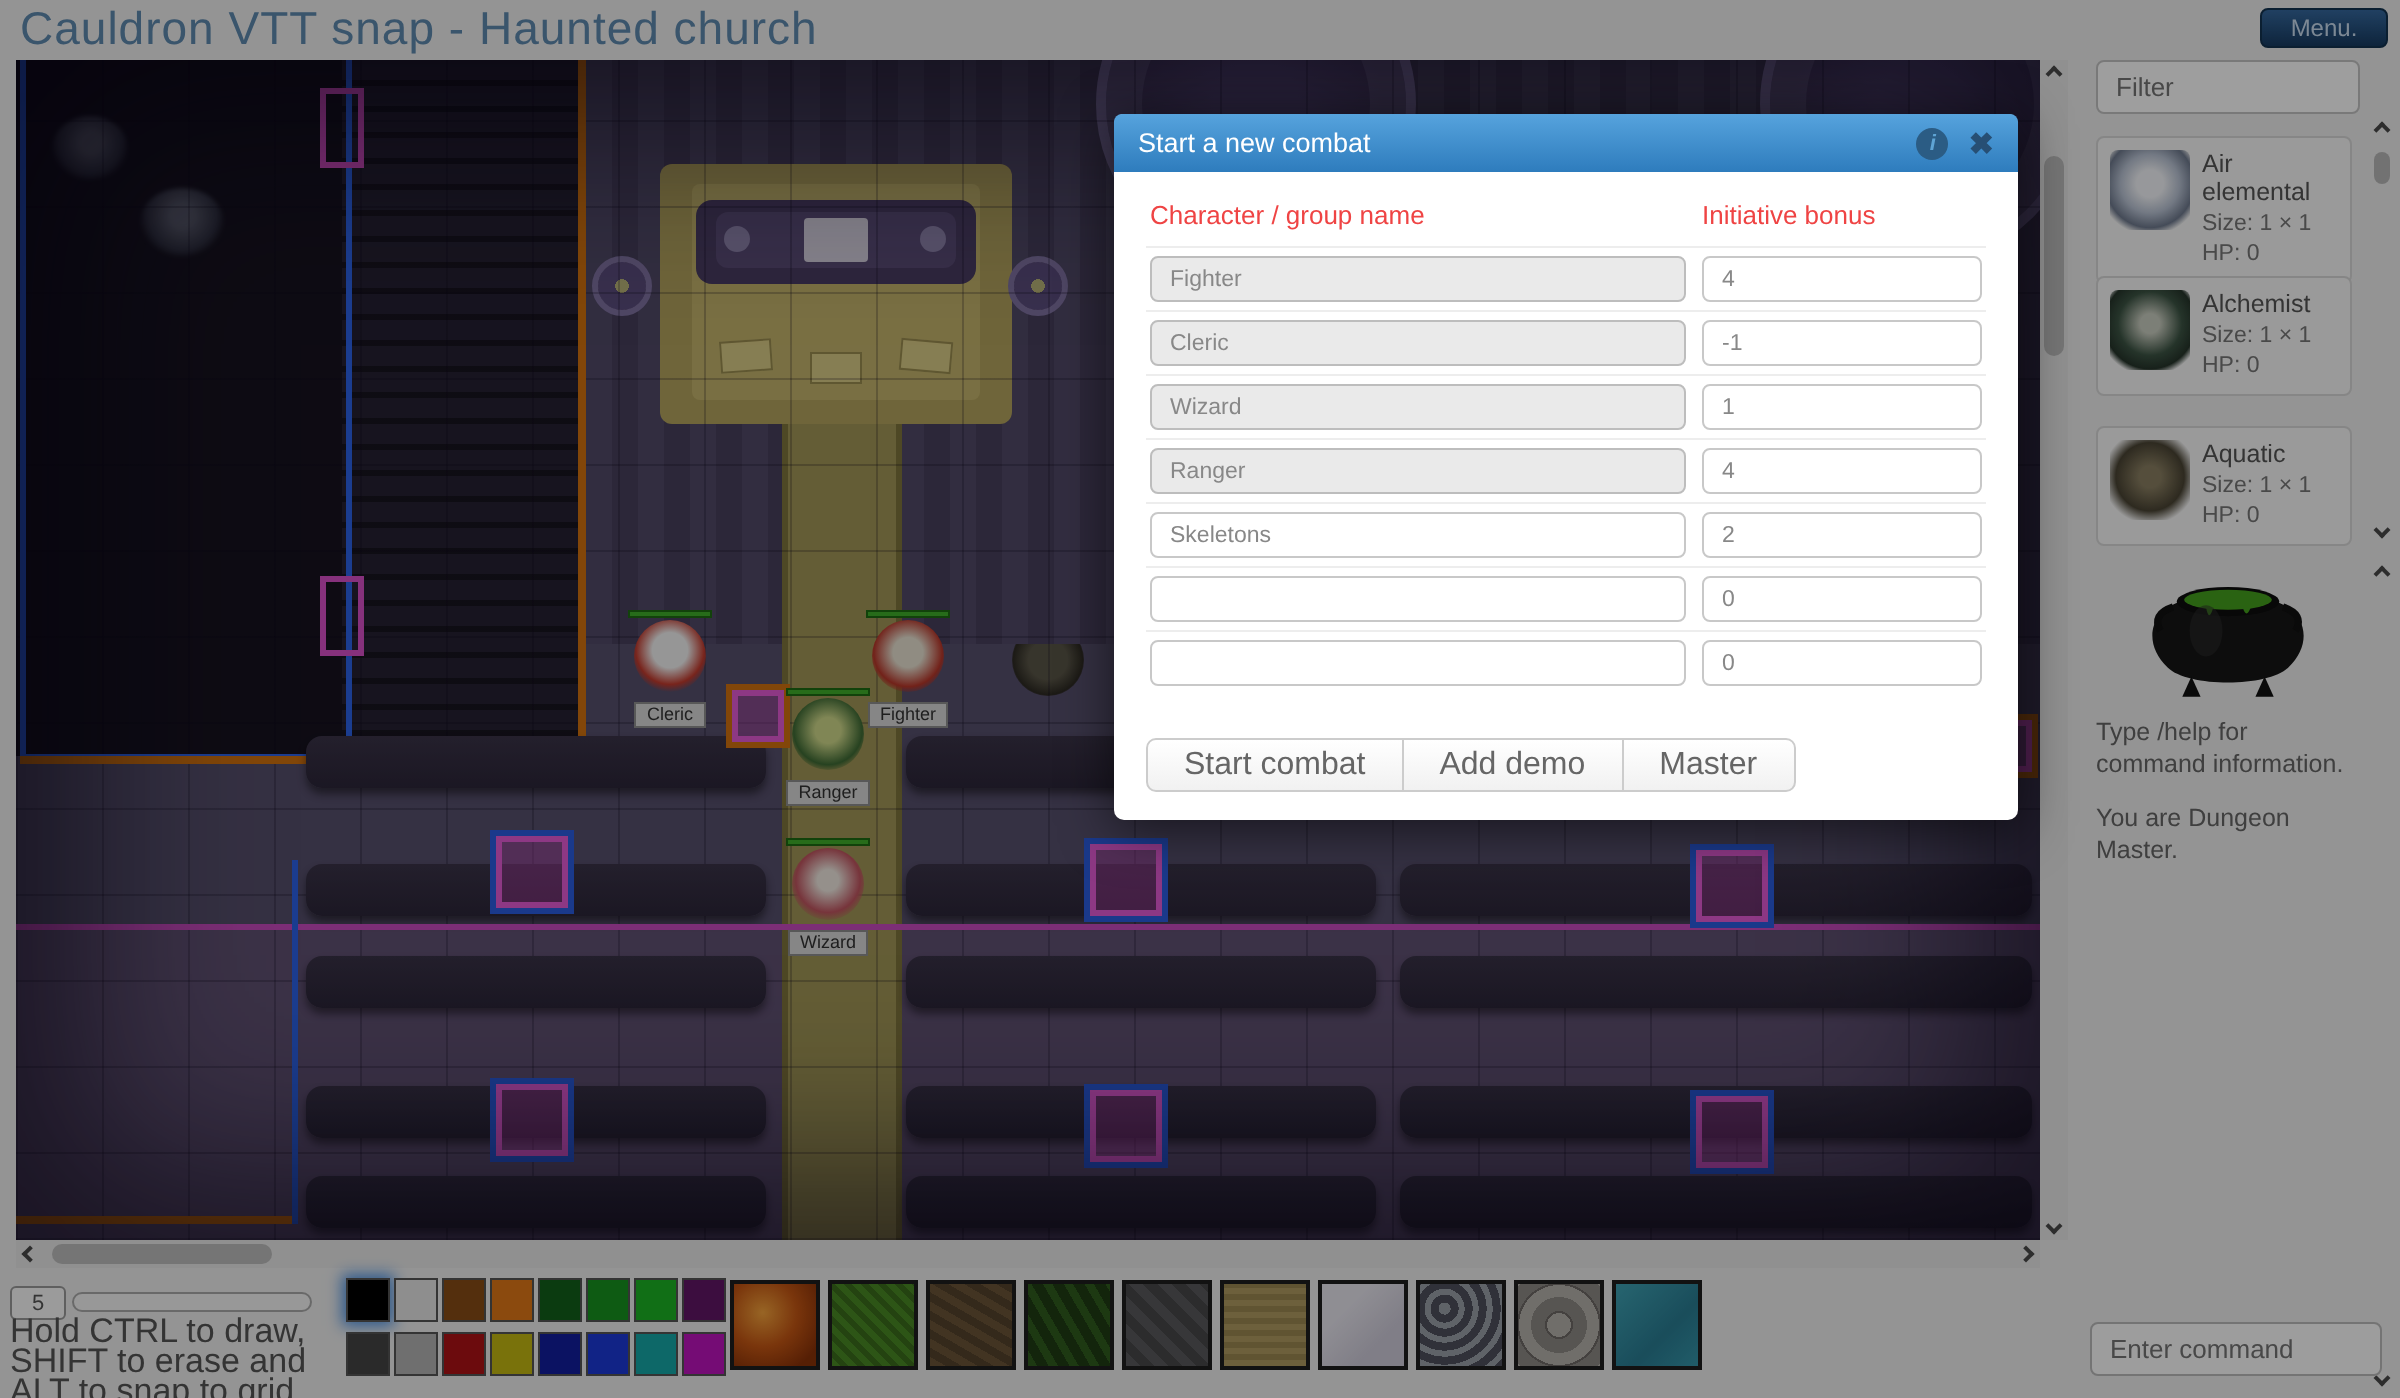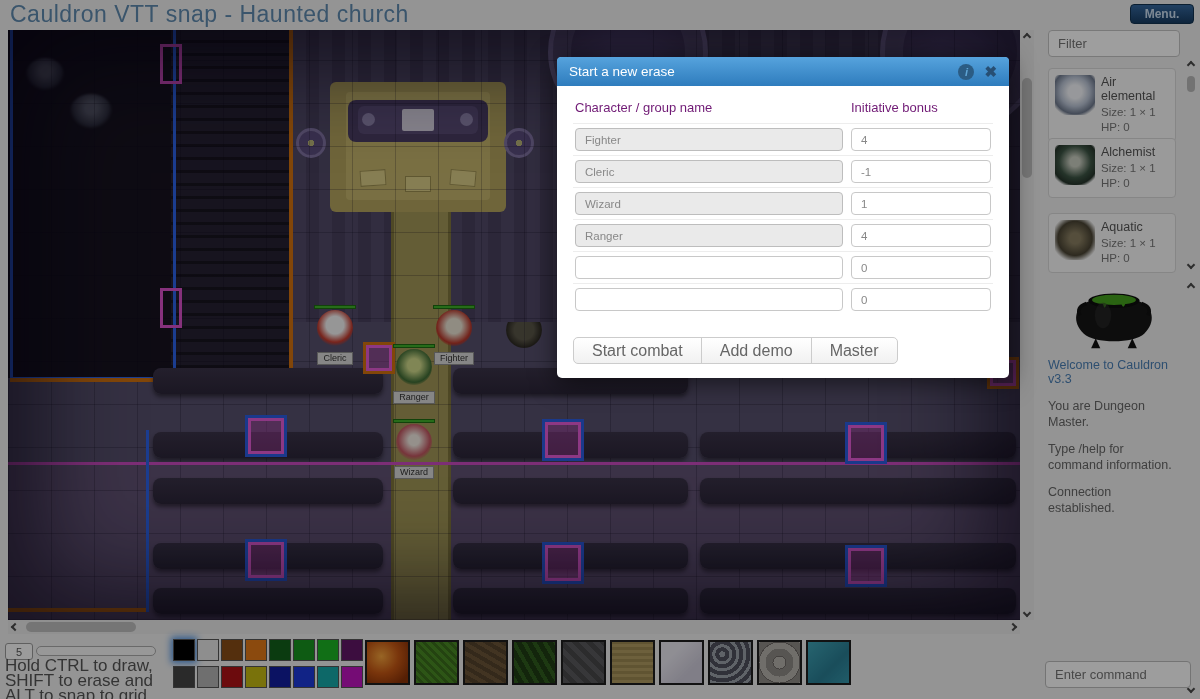--- a/index.html
+++ b/index.html
@@ -3,21 +3,21 @@
 <meta charset="utf-8">
 <style>
   * { margin:0; padding:0; box-sizing:border-box; }
   html,body { width:1200px; height:699px; overflow:hidden; }
   body { position:relative; background:#efefef; font-family:"Liberation Sans", sans-serif; }
 
   
   .page-title { position:absolute; left:10px; top:1px; font-size:23px; color:#5e89ae; letter-spacing:.5px; }
   .menu-btn { position:absolute; left:1130px; top:4px; width:64px; height:20px;
     background:linear-gradient(#35689e,#173b61); border:1px solid #12324f; border-radius:4px;
-    color:#c9dcef; font-size:12px; text-align:center; line-height:18px;font-weight:bold; }
+    color:#c9dcef; font-size:12px; text-align:center; line-height:18px; }
 
   
   #map { position:absolute; left:8px; top:30px; width:1012px; height:590px; background:#564f6c; overflow:hidden; }
   #map::after { content:""; position:absolute; inset:0; z-index:4; pointer-events:none;
     background:repeating-linear-gradient(0deg, rgba(10,5,25,.22) 0 1px, transparent 1px 43px),
                repeating-linear-gradient(90deg, rgba(10,5,25,.22) 0 1px, transparent 1px 43px); }
   #map::before { content:""; position:absolute; inset:0; z-index:8; pointer-events:none;
     box-shadow:inset 0 0 90px 35px rgba(5,0,18,.6); }
   .m { position:absolute; }
   .wood { left:285px; top:0; width:727px; height:292px; z-index:1;
@@ -131,21 +131,21 @@
     border-radius:5px; box-shadow:0 4px 26px rgba(0,0,0,.6); }
   .modal-header { height:29px; background:linear-gradient(#56a3dd,#2e7cbd); border-radius:4px 4px 0 0;
     display:flex; align-items:center; padding:0 12px; }
   .modal-title { color:#fff; font-size:13.5px; flex:1; }
   .info-icon { width:16px; height:16px; border-radius:50%; background:#2b5c84; color:#5fa4d4;
     font-size:11px; font-weight:bold; text-align:center; line-height:16px; margin-right:10px; font-style:italic; }
   .close-icon { color:#274f74; font-size:15px; font-weight:bold; }
   .modal-body { padding:12px 16px 14px; }
   .mrow { display:flex; justify-content:space-between; align-items:center; padding:4px 2px;
     border-bottom:1px solid #ededed; }
-  .mrow.hdr { font-size:13px; color:#701a75; padding:2px 2px 8px; }
+  .mrow.hdr { font-size:13px; color:#ef4444; padding:2px 2px 8px; }
   .mrow .nh { width:268px; } .mrow .bh { width:140px; }
   .name-in { width:268px; height:23px; border:1px solid #c8c8c8; border-radius:4px; background:#fff;
     font-size:11.5px; color:#888; padding:0 9px; font-family:"Liberation Sans", sans-serif; }
   .name-in.ro { background:#eaeaea; border-color:#bdbdbd; }
   .bonus-in { width:140px; height:23px; border:1px solid #c8c8c8; border-radius:4px; background:#fff;
     font-size:11.5px; color:#888; padding:0 9px; font-family:"Liberation Sans", sans-serif; }
   .btn-group { margin-top:22px; display:inline-flex; }
   .mbtn { height:27px; padding:0 18px; background:linear-gradient(#ffffff,#f1f1f1); border:1px solid #ccc;
     color:#666; font-size:16px; font-family:"Liberation Sans", sans-serif; margin-left:-1px; }
   .mbtn:first-child { border-radius:5px 0 0 5px; margin-left:0; }
@@ -303,24 +303,22 @@
     <path d="M30 55 l-5 11 l10 0 Z" fill="#111"></path>
     <path d="M70 55 l5 11 l-10 0 Z" fill="#111"></path>
     <path d="M20 17 q-12 4 -7 13" stroke="#111" stroke-width="4" fill="none"></path>
     <path d="M80 17 q12 4 7 13" stroke="#111" stroke-width="4" fill="none"></path>
     <ellipse cx="50" cy="14" rx="28" ry="8" fill="#0d0d0d"></ellipse>
     <ellipse cx="50" cy="13" rx="24" ry="5.5" fill="#45a01d"></ellipse>
     <path d="M38 17 q1.5 9 4 0 Z" fill="#45a01d"></path>
     <path d="M58 17 q2 7 4.5 0 Z" fill="#45a01d"></path>
     <ellipse cx="38" cy="30" rx="9" ry="14" fill="#2e2e2e" opacity="0.5"></ellipse>
   </svg>
-  <div class="chat-welcome">Welcome to Cauldron v3.3</div>
+  <div class="chat-msg">Type /help for command information.</div>
   <div class="chat-msg">You are Dungeon Master.</div>
-  <div class="chat-msg">Type /help for command information.</div>
-  <div class="chat-msg">Connection established.</div>
 </div>
 
 <input class="cmd-input" placeholder="Enter command" style="">
 
 <input class="size-box" value="5" style="">
 <div class="size-slider"></div>
 <div class="hint">Hold CTRL to draw, SHIFT to erase and ALT to snap to grid.</div>
 
 <div class="palette">
   <div class="swatch selected" style="background: rgb(0, 0, 0);"></div>
@@ -351,21 +349,21 @@
   <div class="tex tex-marble"></div>
   <div class="tex tex-gravel"></div>
   <div class="tex tex-cobble"></div>
   <div class="tex tex-water"></div>
 </div>
 
 <div class="overlay"></div>
 
 <div class="modal">
   <div class="modal-header">
-    <span class="modal-title">Start a new erase</span>
+    <span class="modal-title">Start a new combat</span>
     <span class="info-icon">i</span>
     <span class="close-icon">✖</span>
   </div>
   <div class="modal-body">
     <div class="mrow hdr">
       <span class="nh">Character / group name</span>
       <span class="bh">Initiative bonus</span>
     </div>
     <div class="mrow">
       <input class="name-in ro" value="Fighter" style="">
@@ -377,20 +375,24 @@
     </div>
     <div class="mrow">
       <input class="name-in ro" value="Wizard" style="">
       <input class="bonus-in" value="1" style="">
     </div>
     <div class="mrow">
       <input class="name-in ro" value="Ranger" style="">
       <input class="bonus-in" value="4" style="">
     </div>
     <div class="mrow">
+      <input class="name-in" value="Skeletons" style="">
+      <input class="bonus-in" value="2" style="">
+    </div>
+    <div class="mrow">
       <input class="name-in" value="" style="">
       <input class="bonus-in" value="0" style="">
     </div>
     <div class="mrow" style="border-bottom:none;">
       <input class="name-in" value="" style="">
       <input class="bonus-in" value="0" style="">
     </div>
     <div class="btn-group">
       <button class="mbtn">Start combat</button>
       <button class="mbtn">Add demo</button>

